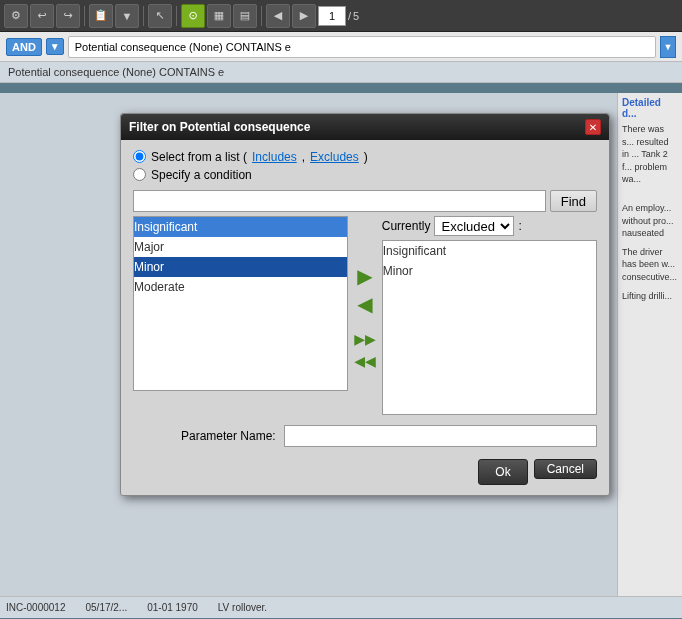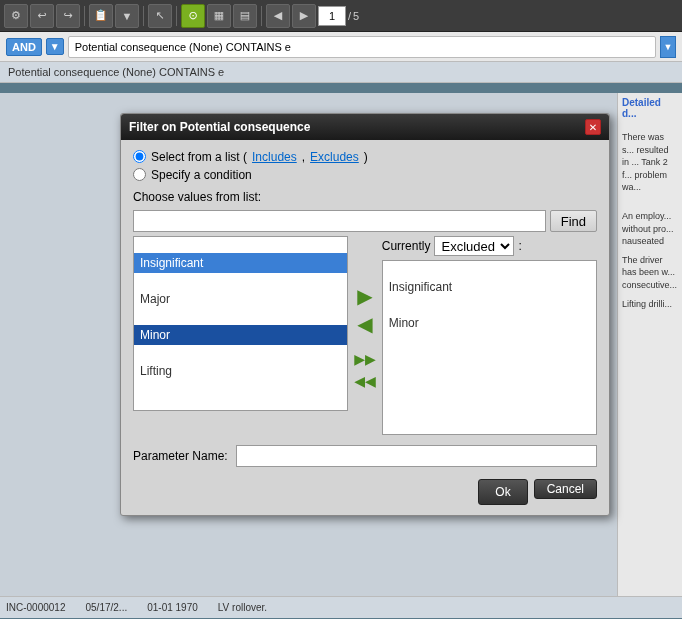--- a/index.html
+++ b/index.html
@@ -138,21 +138,21 @@
       padding: 4px;
       font-size: 10px;
       color: #333;
       overflow: hidden;
     }
 
     .right-panel-title {
       font-weight: bold;
       font-size: 10px;
       color: #3366cc;
-      margin-bottom: 12px;
+      margin-bottom: 4px;
     }
 
     .right-panel-text {
       font-size: 9px;
       color: #333;
       line-height: 1.4;
     }
 
     
     .bottom-bar {
@@ -274,25 +274,24 @@
       flex: 1;
     }
     .list-box {
       width: 100%;
       height: 175px;
       border: 1px solid #999;
       background: white;
       overflow-y: auto;
     }
     .list-item {
-      padding: 3px 6px;
+      padding: 3px 0;
       font-size: 12px;
       cursor: pointer;
       white-space: nowrap;
-      margin-top: 16px;
     }
     .list-item.selected-blue {
       background: #3a7fd5;
       color: white;
     }
     .list-item.selected-dark {
       background: #1a50a0;
       color: white;
     }
     .list-item.normal {
@@ -328,20 +327,21 @@
       padding: 0 2px;
     }
 
     
     .param-row {
       display: flex;
       align-items: center;
       gap: 8px;
       margin-top: 10px;
       font-size: 12px;
+      margin-left: 48px;
     }
     .param-input {
       flex: 1;
       height: 22px;
       border: 1px solid #999;
       background: white;
       padding: 2px 4px;
       font-size: 11px;
     }
 
@@ -446,35 +446,34 @@
             <span>, </span>
             <span class="radio-link">Excludes</span>
             <span>)</span>
           </div>
           <div class="radio-row">
             <input type="radio" name="filter-type" style="">
             <span>Specify a condition</span>
           </div>
         </div>
 
-        <div class="section-label">Choose values from list:</div>
 
         <div class="list-find-row">
           <input class="list-find-input" type="text" value="" style="">
           <button class="find-btn">Find</button>
         </div>
 
         <div class="list-area">
 
           <div class="left-list-container">
             <div class="list-box">
               <div class="list-item selected-blue">Insignificant</div>
               <div class="list-item normal">Major</div>
               <div class="list-item selected-dark">Minor</div>
-              <div class="list-item normal">Lifting</div>
+              <div class="list-item normal">Moderate</div>
             </div>
           </div>
 
           <div class="arrow-buttons">
             <div style="color:#4a8a20; font-size:20px; cursor:pointer; line-height:1;">▶</div>
             <div style="color:#4a8a20; font-size:20px; cursor:pointer; line-height:1;">◀</div>
             <div style="color:#4a8a20; font-size:14px; cursor:pointer; margin-top:10px; line-height:1;">▶▶</div>
             <div style="color:#4a8a20; font-size:14px; cursor:pointer; line-height:1;">◀◀</div>
           </div>
 

